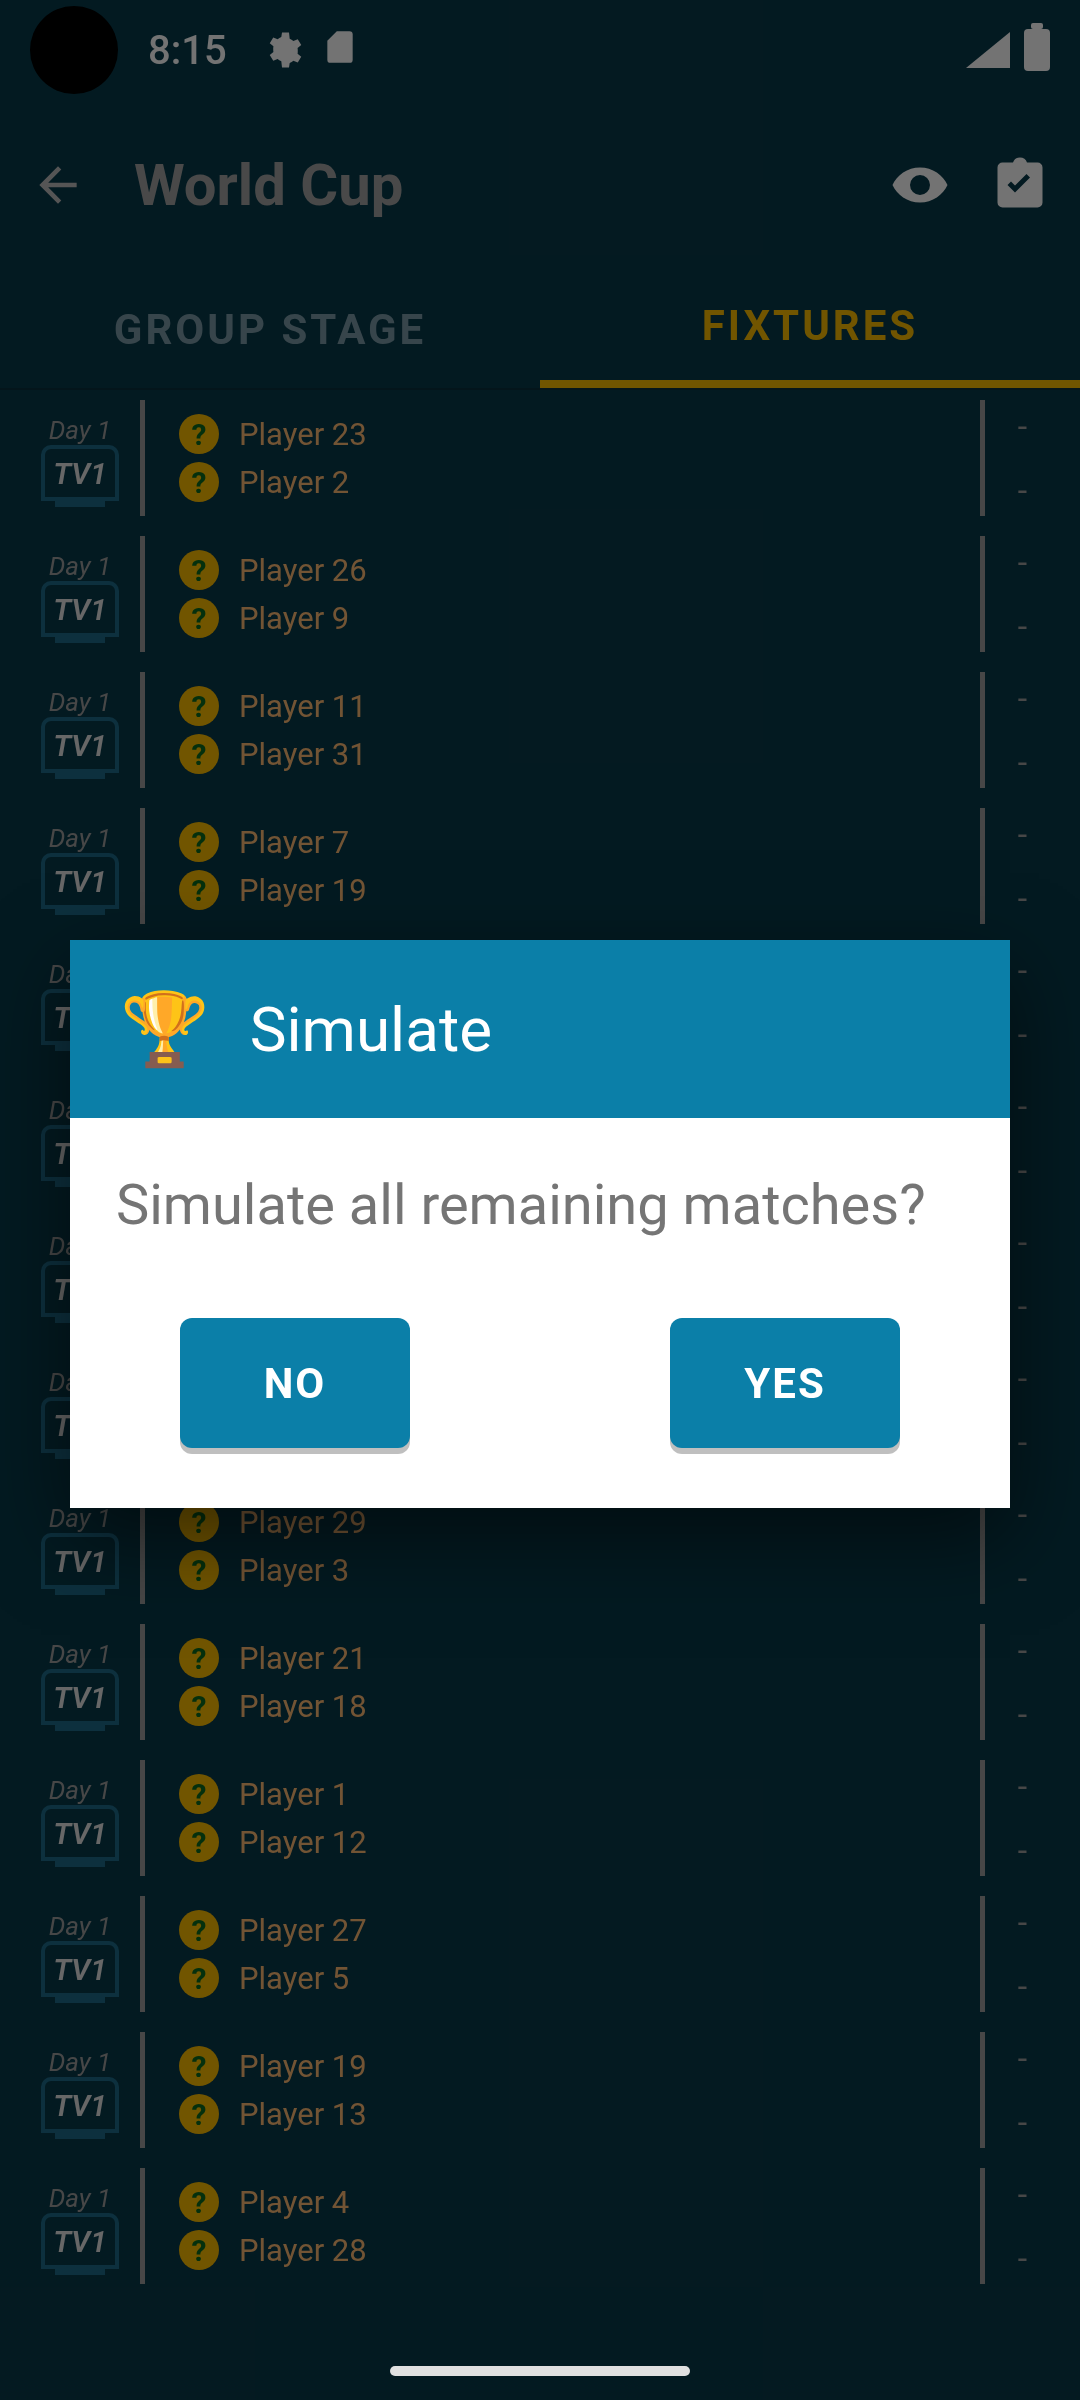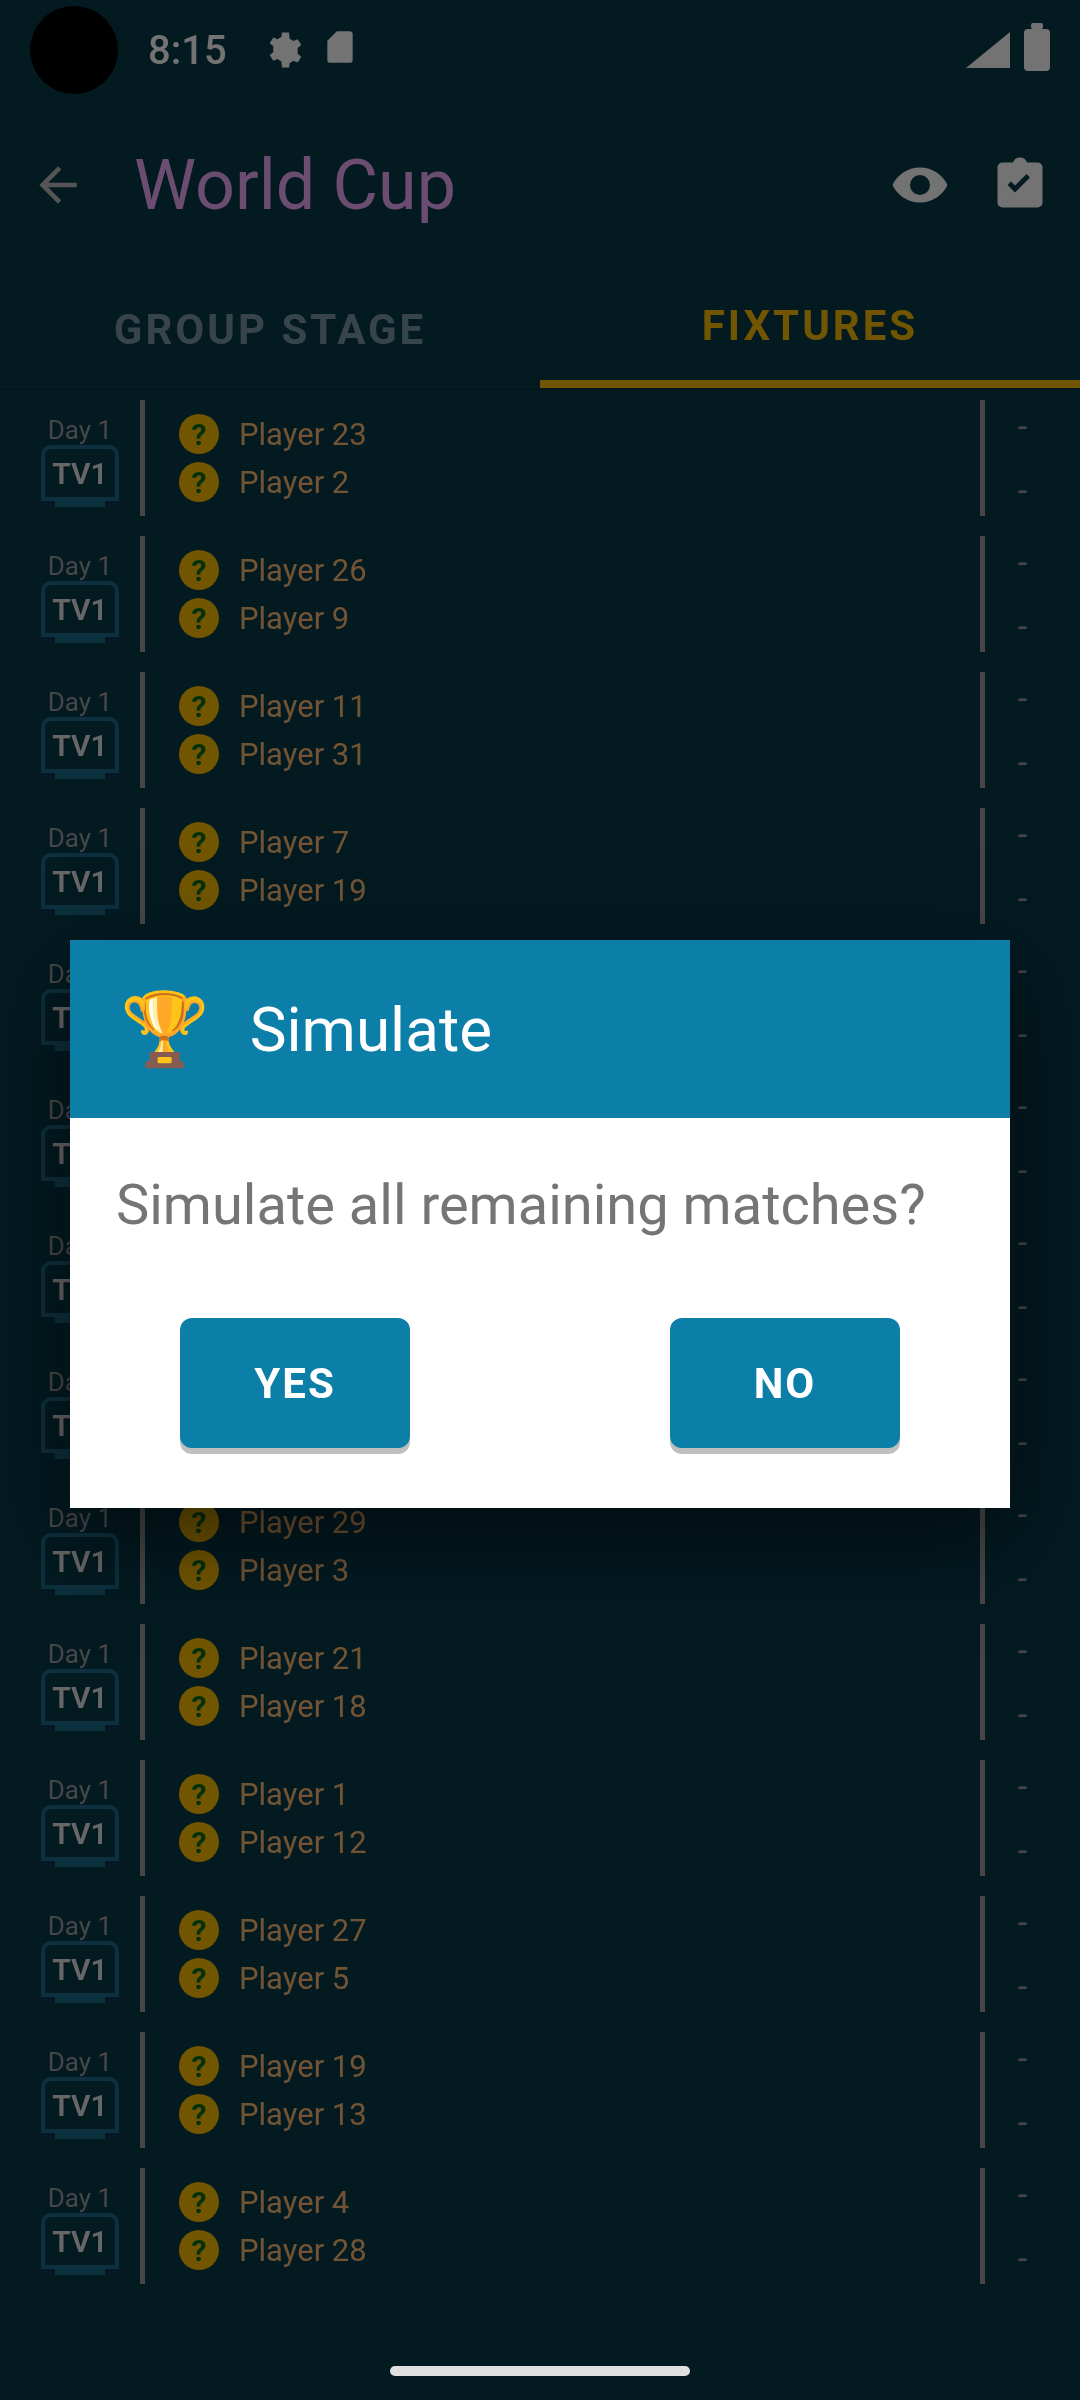--- a/index.html
+++ b/index.html
@@ -33,21 +33,21 @@
     .app-bar {
       height: 170px;
       display: flex;
       align-items: center;
       padding: 0 30px;
       position: relative;
       z-index: 1;
     }
     .app-bar .back-icon { width: 56px; height: 56px; margin-right: 48px; }
     .app-bar .back-icon svg path { fill: #bdbdbd; }
-    .app-bar .title { color: #f0abfc; font-size: 70px; font-weight: 400; flex: 1; }
+    .app-bar .title { color: #a3a3a3; font-size: 58px; font-weight: 700; flex: 1; }
     .app-bar .eye-icon, .app-bar .clipboard-icon { width: 60px; height: 60px; margin-left: 40px; }
     .app-bar .eye-icon svg path, .app-bar .clipboard-icon svg path { fill: #fff; }
 
     
     .tabs {
       height: 120px;
       display: flex;
       border-bottom: 2px solid #0a2f3c;
       position: relative;
       z-index: 1;
@@ -74,20 +74,21 @@
       display: flex;
       align-items: stretch;
       padding: 0 20px;
     }
     .fixture .tv-col {
       width: 120px;
       display: flex;
       flex-direction: column;
       align-items: center;
       justify-content: center;
+      font-style: italic;
     }
     .fixture .day { color: #9e9e9e; font-size: 26px; }
     .fixture .tv-box {
       border: 4px solid #1e6c8a;
       border-radius: 10px 10px 0 0;
       width: 78px; height: 56px;
       display: flex; align-items: center; justify-content: center;
       color: #e5e5e5; font-size: 30px; font-weight: 600;
       position: relative;
     }
@@ -541,18 +542,18 @@
 
 <div class="scrim"></div>
 
 <div class="dialog">
   <div class="dialog-header">
     <span class="trophy-icon">🏆</span>
     <span class="dialog-title">Simulate</span>
   </div>
   <div class="dialog-body">Simulate all remaining matches?</div>
   <div class="dialog-actions">
+    <button class="dialog-btn">NO</button>
     <button class="dialog-btn">YES</button>
-    <button class="dialog-btn">NO</button>
   </div>
 </div>
 
 <div class="nav-hint"></div>
 
 </body></html>

